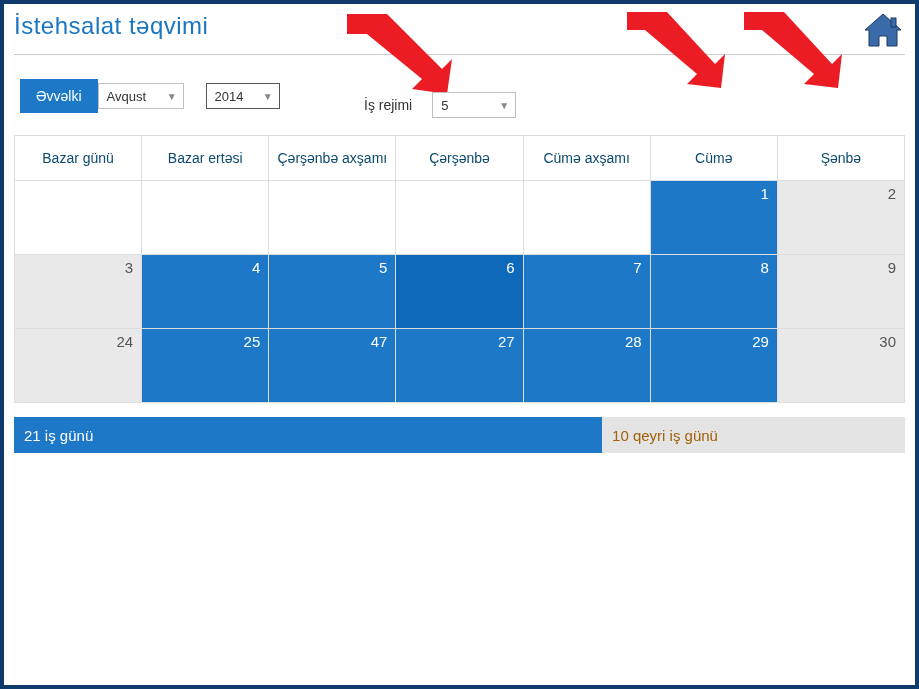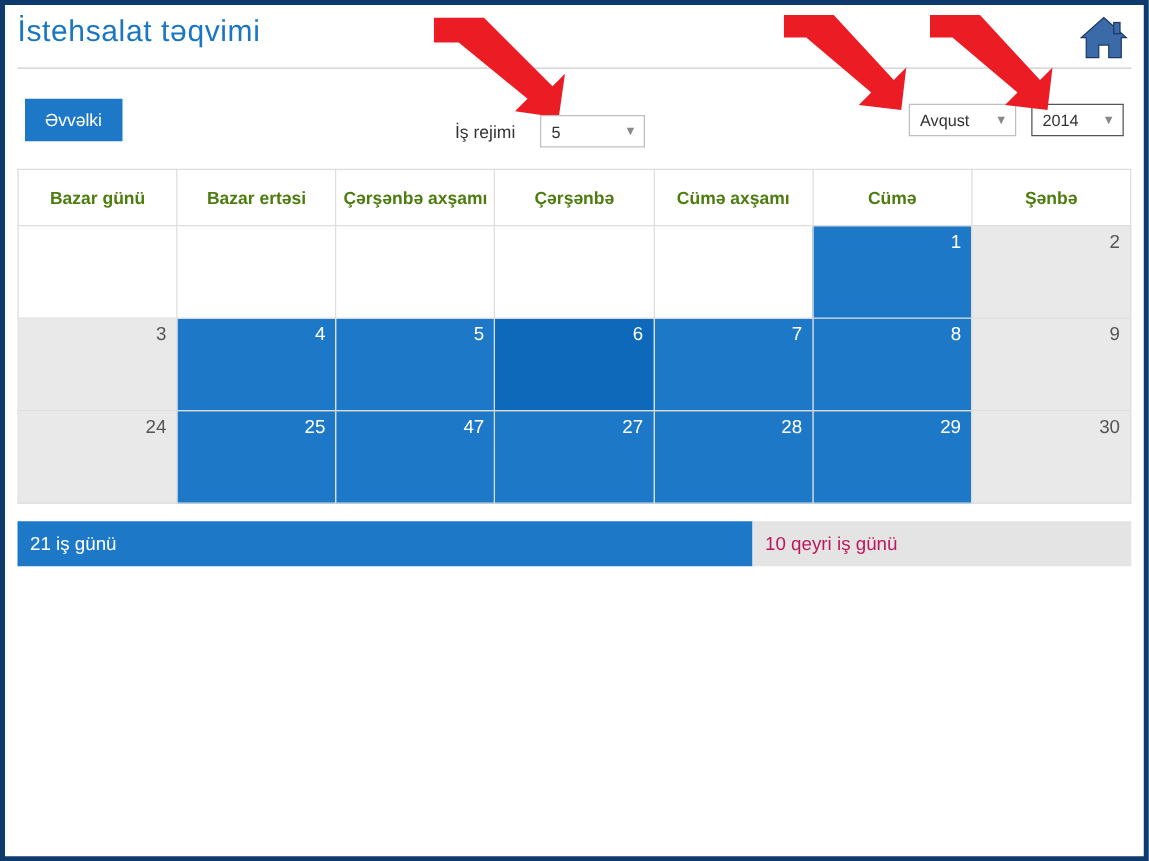--- a/index.html
+++ b/index.html
@@ -24,21 +24,21 @@
     font-size: 24px;
     font-weight: 400;
     color: #1a76c2;
     letter-spacing: 0.5px;
   }
   .home-icon svg { display:block; }
 
   .controls {
     display: flex;
     align-items: center;
-    justify-content: space-between;
+    justify-content: flex-start;
     padding: 0 6px;
     margin-bottom: 22px;
   }
   .nav-buttons { display: flex; gap: 0; }
   .btn {
     background: #1d78c7;
     color: #fff;
     border: none;
     padding: 9px 16px;
     font-size: 14px;
@@ -75,41 +75,41 @@
     margin-left: 8px;
     color: #888;
     font-size: 10px;
   }
   .select.mode { width: 84px; }
   .select.month { width: 86px; }
   .select.year { width: 74px; border-color:#555;}
 
   .right-selects {
     display: flex;
-    gap: 12px;
+    gap: 22px;
   }
 
   
   .arrow {
     position: absolute;
     pointer-events: none;
   }
 
   
   .calendar {
     width: 100%;
     border-collapse: collapse;
     table-layout: fixed;
   }
   .calendar th {
     border: 1px solid #ddd;
     background: #fff;
-    font-weight: 700;
+    font-weight: 400;
     font-size: 14px;
-    color: #4d7c0f;
+    color: #0c4a6e;
     padding: 14px 4px;
     text-align: center;
   }
   .calendar td {
     border: 1px solid #ddd;
     height: 74px;
     vertical-align: top;
     text-align: right;
     padding: 4px 8px;
     font-size: 15px;
@@ -132,21 +132,21 @@
     flex: 0 0 66%;
     background: #1d78c7;
     color: #fff;
     display: flex;
     align-items: center;
     padding-left: 10px;
   }
   .footer .nonwork {
     flex: 1;
     background: #e4e4e4;
-    color: #be185d;
+    color: #a16207;
     display: flex;
     align-items: center;
     padding-left: 10px;
   }
 </style>
 </head>
 <body>
 
 <svg class="arrow" style="left:343px; top:10px;" width="110" height="85">
   <polygon points="0,0 40,0 95,55 105,45 100,80 65,75 75,65 20,20 0,20" fill="#eb1c24"></polygon>

